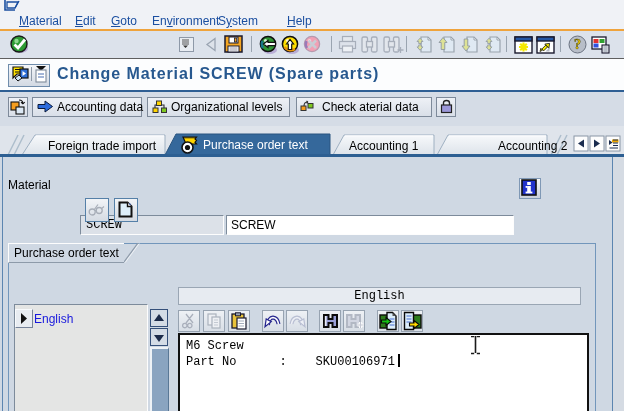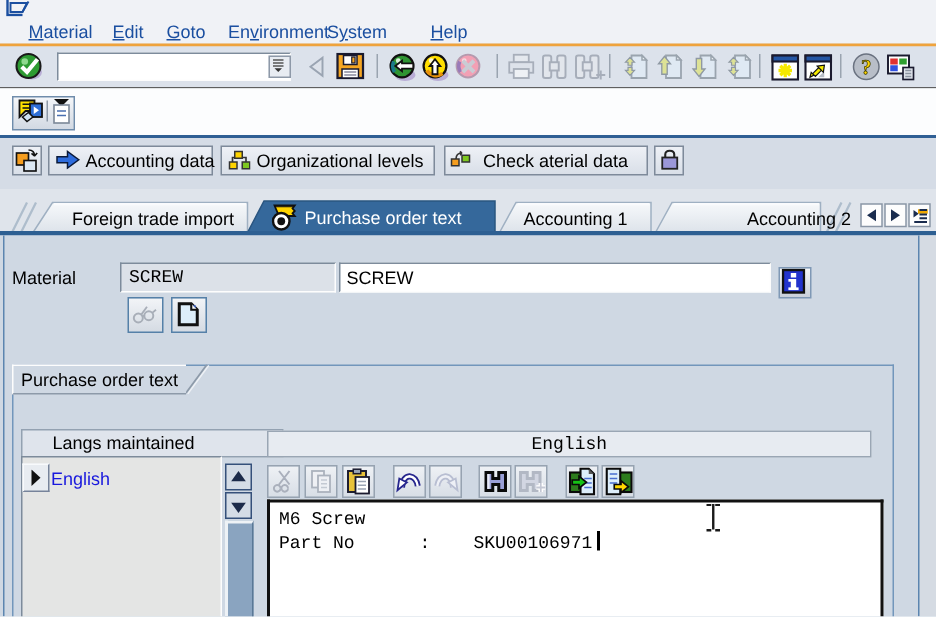--- a/index.html
+++ b/index.html
@@ -1,19 +1,19 @@
 <!DOCTYPE html>
 <html><head><meta charset="utf-8"><style>
 html,body{margin:0;padding:0;}
 #app{position:relative;width:624px;height:411px;background:#dce2eb;font-family:"Liberation Sans",sans-serif;font-size:12px;overflow:hidden;}
 .abs{position:absolute;}
 .mi{color:#1b4fa0;}
 .mi u{text-decoration:underline;}
 .btn{position:absolute;background:linear-gradient(#eef1f6,#d9dfe8);border:1px solid #7e8a9a;font-size:12px;color:#000;box-sizing:border-box;}
-.sunk{position:absolute;background:#fff;border:1px solid;border-color:#7d8b9b #fdfdfd #fdfdfd #7d8b9b;}
+.sunk{position:absolute;background:#fff;border:1px solid;border-color:#7d8b9b #fdfdfd #fdfdfd #7d8b9b;margin-top:40px;}
 .sep{position:absolute;width:1px;background:#9aa4b0;}
 .ebtn{position:absolute;top:310px;width:22px;height:22px;background:linear-gradient(#eef1f5,#d8dee6);border:1px solid #97a3b1;box-sizing:border-box;}
 </style></head>
 <body>
 <div id="app">
 
 <div class="abs" style="left:0;top:0;width:624px;height:29px;background:#f0f2f6;"></div>
 <svg class="abs" style="left:4px;top:0;" width="17" height="11" viewBox="0 0 17 11">
   <path d="M1 0 V10 H11" fill="none" stroke="#1b4fa0" stroke-width="1.6"></path>
   <path d="M3 2 H14 L11 8 H3 Z" fill="none" stroke="#1b4fa0" stroke-width="1.3"></path>
@@ -175,20 +175,21 @@
   <path d="M11.5 5 L15 7.5 L11.5 10 Z" fill="#fff"></path>
   <path d="M4 12 L8 9 L11 12 L7 15 Z" fill="#cfe2f4" stroke="#111" stroke-width="1"></path>
  </svg>
  <div class="sep" style="left:31px;top:67px;height:14px;background:#8d99a8;"></div>
  <svg class="abs" style="left:34px;top:66px;" width="14" height="17" viewBox="0 0 14 17">
   <path d="M2 0 H12 L7 5 Z" fill="#111"></path>
   <rect x="2" y="4" width="10" height="12" fill="#fff" stroke="#7e8a9a" stroke-width="1.1"></rect>
   <path d="M4 8 H10 M4 11 H10" stroke="#4a6fb0" stroke-width="1.1"></path>
  </svg>
 </div>
+<div class="abs" style="left:57px;top:65px;font-size:16px;font-weight:bold;color:#27588f;letter-spacing:0.9px;">Change Material SCREW (Spare parts)</div>
 
 <div id="appbar">
  <div class="abs" style="left:0;top:92px;width:624px;height:34px;background:#d5dce6;"></div>
  <div class="btn" style="left:8px;top:97px;width:20px;height:20px;"></div>
  <svg class="abs" style="left:10px;top:99px;" width="16" height="16" viewBox="0 0 16 16">
   <rect x="1" y="3" width="8" height="8" fill="#f59d1e" stroke="#111" stroke-width="1.1"></rect>
   <rect x="6" y="8" width="8" height="7" fill="#dce8f4" stroke="#111" stroke-width="1.1"></rect>
   <path d="M9 1 Q13 1 13 5 M13 5 L11 3.2 M13 5 L14.8 3" fill="none" stroke="#111" stroke-width="1.1"></path>
  </svg>
  <div class="btn" style="left:32px;top:97px;width:110px;height:20px;"></div>
@@ -291,21 +292,20 @@
  </svg>
 </div>
 
 <div class="abs" style="left:8px;top:243px;width:586px;height:168px;border:1px solid #7296bb;border-bottom:none;"></div>
 <div class="abs" style="left:8px;top:243px;width:110px;height:18px;background:#cfd8e3;border-top:1px solid #fdfdfd;border-left:1px solid #fdfdfd;border-bottom:1px solid #8d9aa9;padding-left:5px;line-height:18px;">Purchase order text</div>
 <svg class="abs" style="left:124px;top:243px;" width="16" height="20" viewBox="0 0 16 20">
       <path d="M0 19 L14 0" stroke="#8d9aa9" stroke-width="1.2" fill="none"></path>
       <path d="M1.2 19.6 L15.2 .6" stroke="#eef1f5" stroke-width="1" fill="none"></path>
     </svg>
 
-<div class="abs" style="left:14px;top:286px;width:153px;height:17px;background:#dfe4ec;border:1px solid #93a1b1;padding-left:20px;line-height:17px;box-sizing:content-box;">Langs maintained</div>
 <div class="abs" style="left:14px;top:304px;width:132px;height:107px;background:#e4e5e4;border:1px solid;border-color:#7d8b9b #fdfdfd #fdfdfd #7d8b9b;"></div>
 <div class="abs" style="left:15px;top:309px;width:16px;height:17px;background:#e8ecf1;border:1px solid;border-color:#f8fafc #76839a #76839a #f8fafc;"></div>
 <svg class="abs" style="left:20px;top:313px;" width="8" height="11" viewBox="0 0 8 11">
       <path d="M1 0 L7 5.5 L1 11 Z" fill="#111"></path>
     </svg>
 <div class="abs" style="left:34px;top:312px;color:#1818dd;">English</div>
 <div id="listsb">
  <div class="abs" style="left:150px;top:309px;width:16px;height:16px;background:#d4dce6;border:1px solid #35507a;"></div>
  <svg class="abs" style="left:154px;top:314px;" width="10" height="7" viewBox="0 0 10 7">
         <path d="M5 0 L10 7 H0 Z" fill="#1c2b4a"></path>

